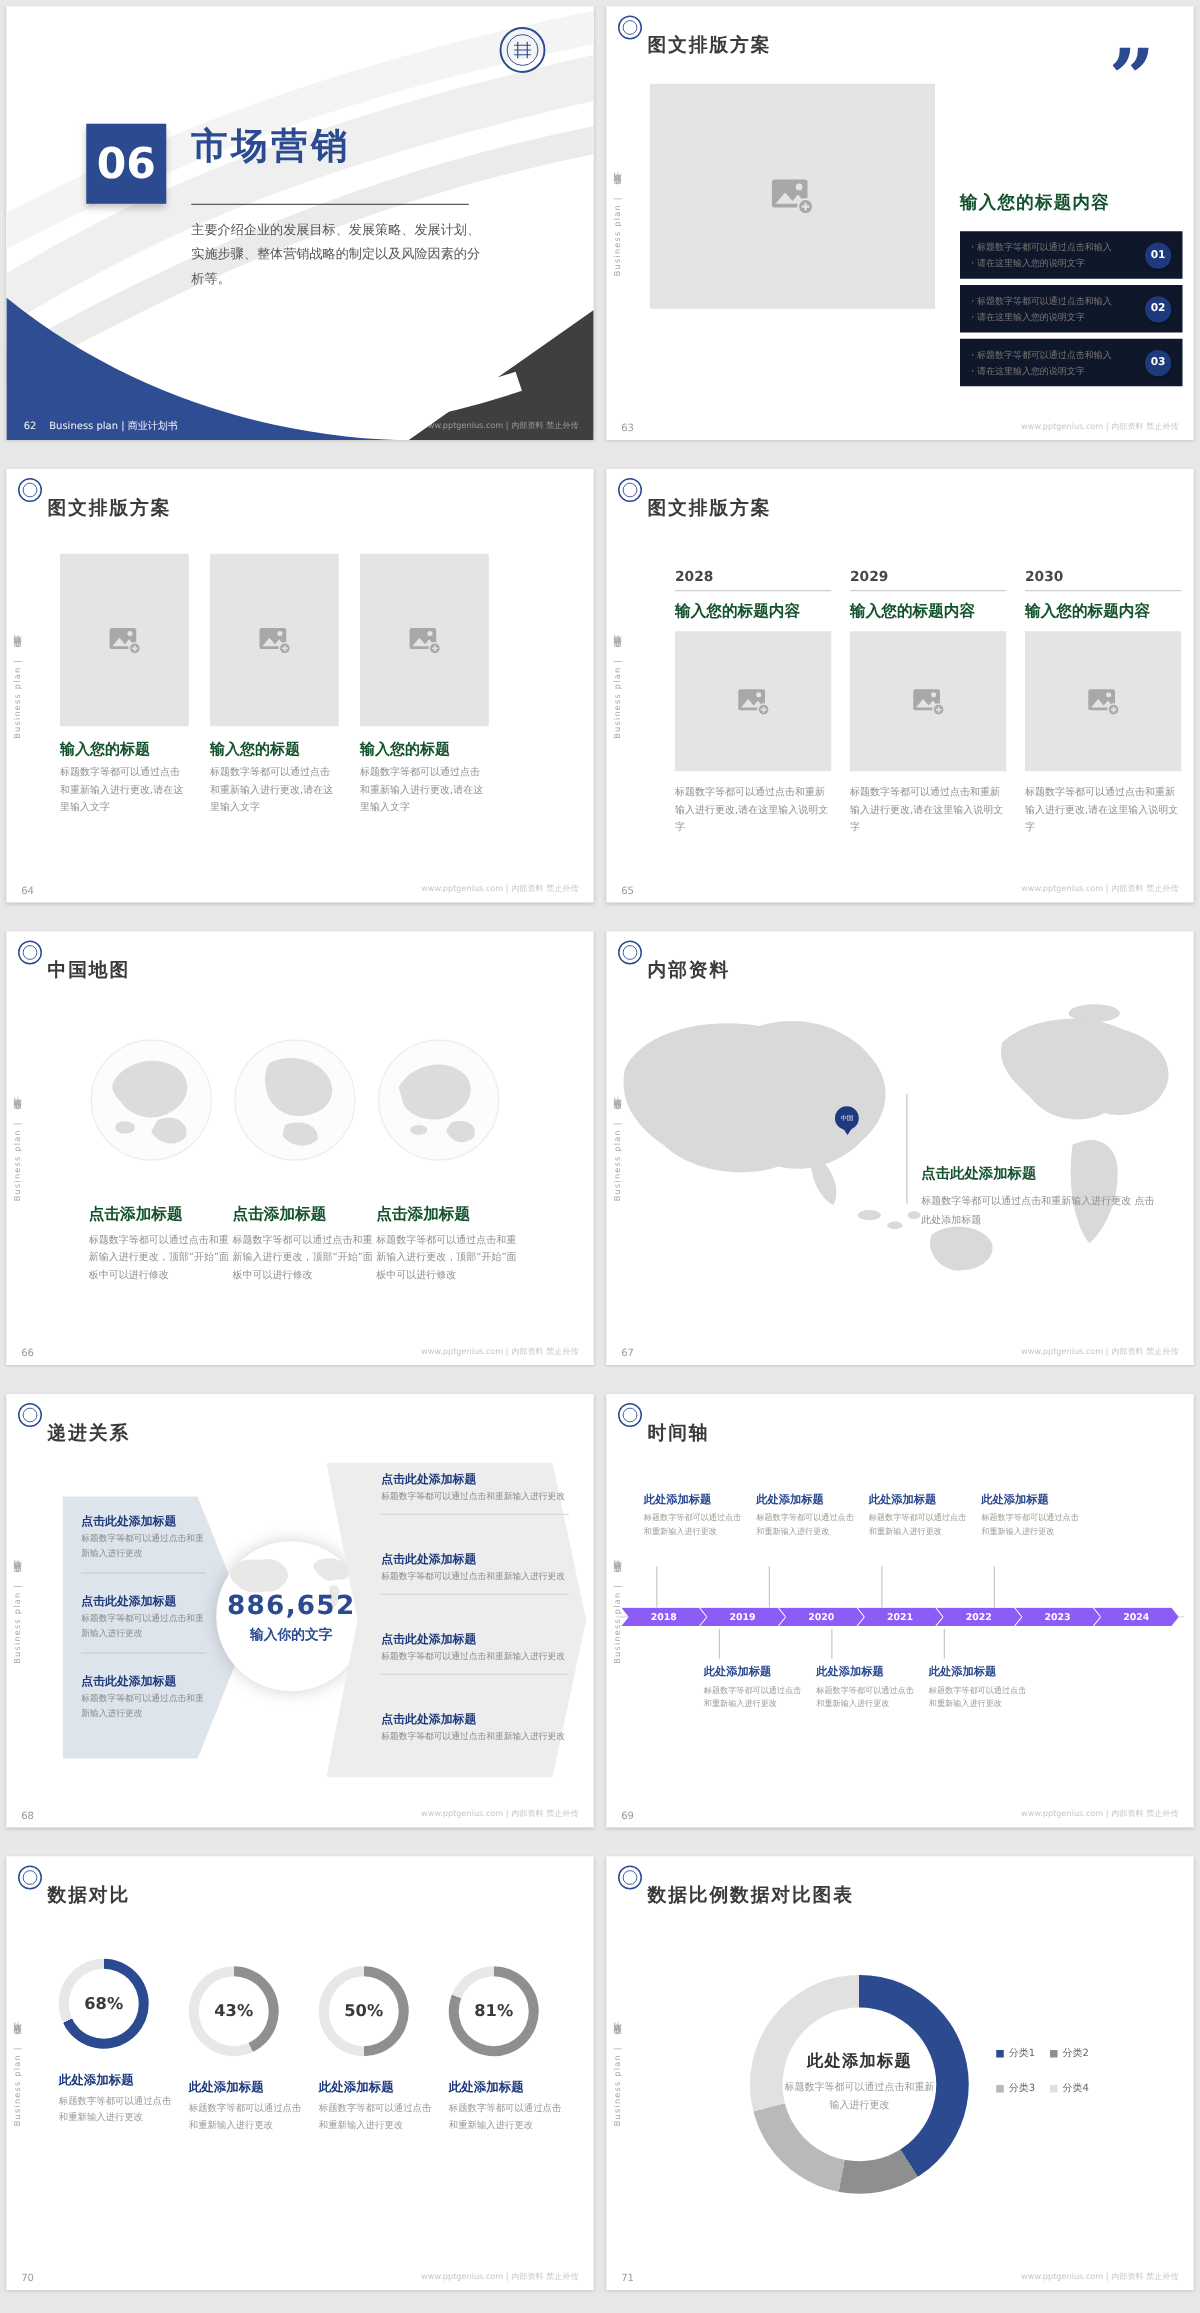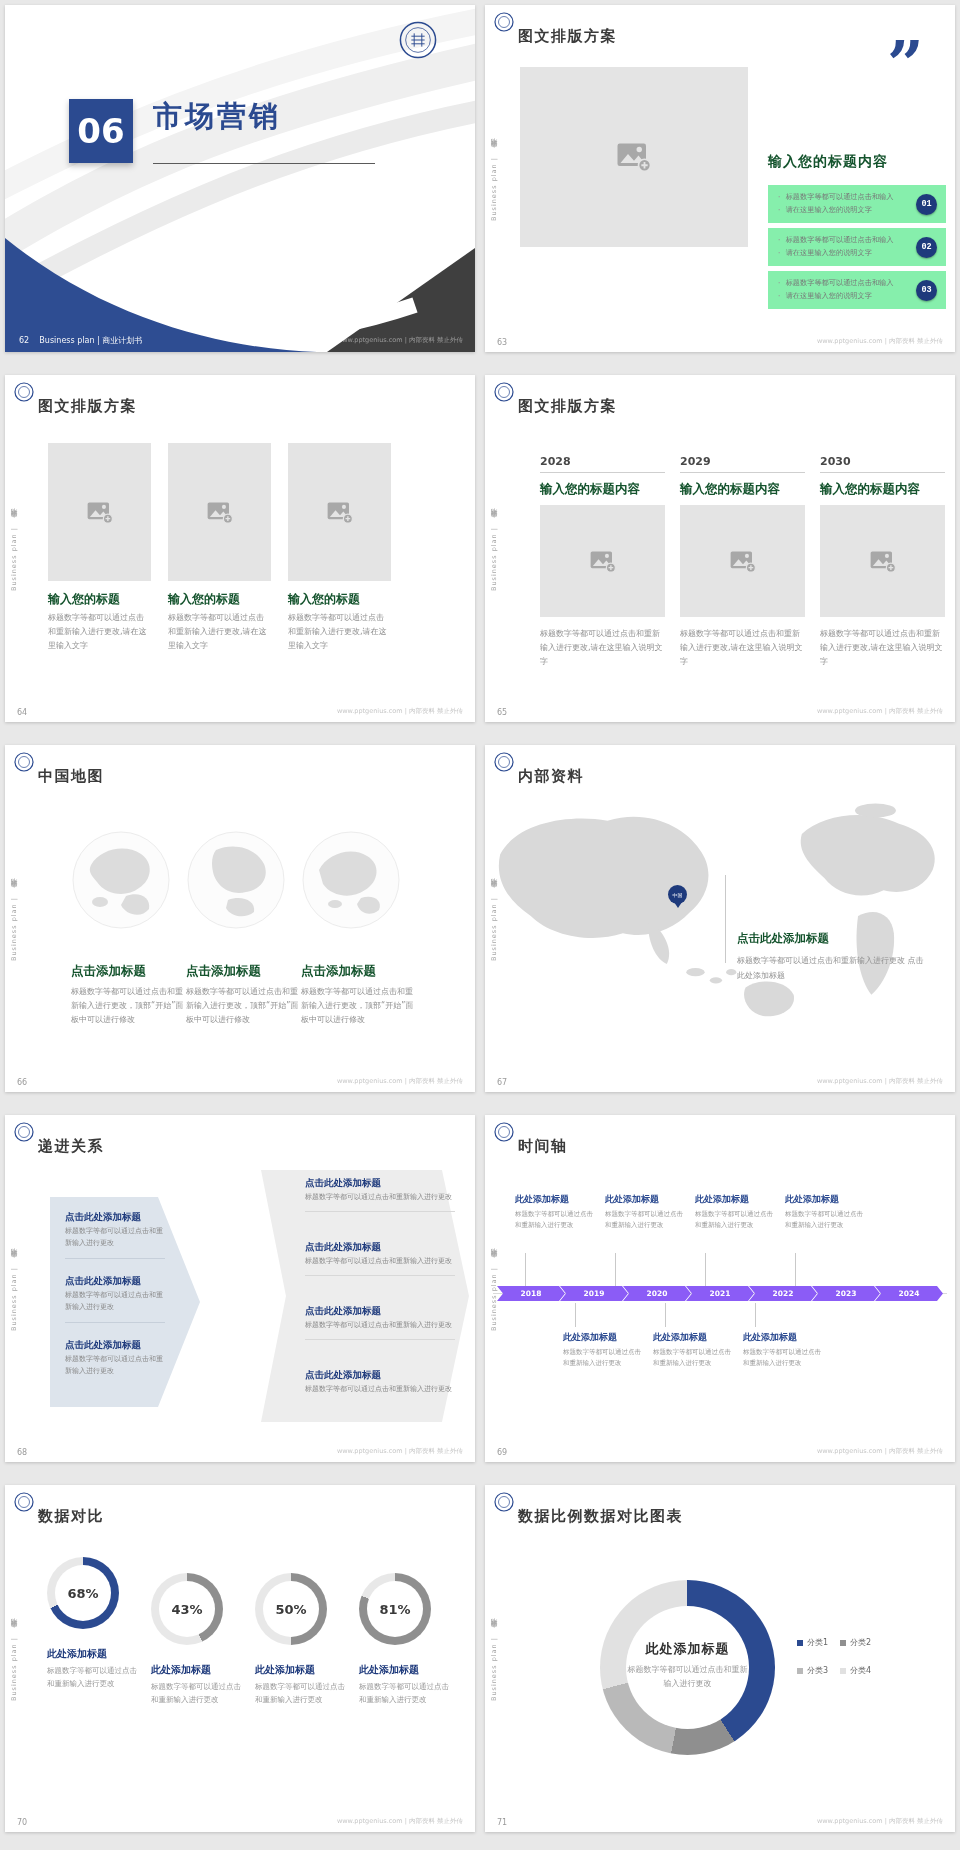--- a/index.html
+++ b/index.html
@@ -22,21 +22,21 @@
   
   .d-bg{position:absolute;inset:0;width:100%;height:100%;}
   .d-num{position:absolute;left:64px;top:94px;width:64px;height:64px;background:#2b4a90;color:#fff;
          font-size:34px;font-weight:bold;display:flex;align-items:center;justify-content:center;box-shadow:0 3px 6px rgba(0,0,0,.25);}
   .d-title{position:absolute;left:148px;top:92px;font-size:29px;font-weight:bold;color:#2b4a90;letter-spacing:3px;}
   .d-rule{position:absolute;left:148px;top:158px;width:222px;height:1px;background:#5a5a5a;}
   .d-body{position:absolute;left:148px;top:170px;width:238px;font-size:10.5px;color:#555;line-height:1.85;}
   .d-pg{position:absolute;bottom:6px;left:14px;font-size:8px;color:rgba(255,255,255,.95);}
   .d-site{position:absolute;bottom:7px;right:12px;font-size:6.5px;color:rgba(255,255,255,.45);}
   
-  .card{position:absolute;left:283px;width:178px;height:38px;background:#86efac;display:flex;align-items:center;font-family:Liberation Mono, monospace;}
+  .card{position:absolute;left:283px;width:178px;height:38px;background:#0f172a;display:flex;align-items:center;}
   .card .tx{flex:1;padding:3px 2px 3px 9px;font-size:7.2px;color:#777;line-height:1.85;}
   .card .tx div::before{content:"· ";color:#999;}
   .badge{width:21px;height:21px;border-radius:50%;background:#1e3a7c;color:#fff;font-size:8.5px;font-weight:bold;
          display:flex;align-items:center;justify-content:center;margin-right:9px;box-shadow:0 1px 2px rgba(0,0,0,.35);}
   .qmark{position:absolute;left:402px;top:8px;font-size:64px;font-weight:bold;color:#2b4a90;font-family:"DejaVu Serif","Liberation Serif",serif;line-height:1.6;}
   .capbox{position:absolute;left:35px;top:252px;width:228px;height:48px;background:#f1f1f1;box-sizing:border-box;
           padding:6px 10px;font-size:7.5px;color:#8a8a8a;line-height:1.8;}
   
   .year{position:absolute;font-size:11px;font-weight:bold;color:#474747;border-bottom:1px solid #cfcfcf;padding-bottom:4px;}
   
@@ -96,20 +96,21 @@
       <path d="M0,233 C105,318 225,344 312,347 L0,347 Z" fill="#2e4d92"></path>
     </svg>
     <svg class="abs" style="right:38px;top:16px;width:38px;height:38px;" viewBox="0 0 40 40">
       <circle cx="20" cy="20" r="18.5" fill="none" stroke="#2b4a90" stroke-width="1.6"></circle>
       <circle cx="20" cy="20" r="13" fill="none" stroke="#2b4a90" stroke-width="0.8"></circle>
       <path d="M13 16 h14 M13 20 h14 M13 24 h14 M16 13 v14 M24 13 v14" stroke="#2b4a90" stroke-width="1" fill="none"></path>
     </svg>
     <div class="d-num">06</div>
     <div class="d-title">市场营销</div>
     <div class="d-rule"></div>
+    <div class="d-body">主要介绍企业的发展目标、发展策略、发展计划、实施步骤、整体营销战略的制定以及风险因素的分析等。</div>
     <div class="d-pg">
       <span>62</span>&nbsp;&nbsp;&nbsp;
       <span>Business plan | 商业计划书</span>
     </div>
     <div class="d-site">www.pptgenius.com | 内部资料 禁止外传</div>
   </div>
 
   <div class="slide">
     <svg class="logo" viewBox="0 0 40 40">
       <circle cx="20" cy="20" r="18" fill="none" stroke="#2b4a90" stroke-width="2.4"></circle>
@@ -336,20 +337,32 @@
     </div>
     <div class="pitem abs" style="left:60px;top:160px;width:100px;border-bottom:1px solid #c6cfda;padding-bottom:8px;">
       <h4>点击此处添加标题</h4>
       <p>标题数字等都可以通过点击和重新输入进行更改</p>
     </div>
     <div class="pitem abs" style="left:60px;top:224px;width:100px;">
       <h4>点击此处添加标题</h4>
       <p>标题数字等都可以通过点击和重新输入进行更改</p>
     </div>
 
+    <div class="circle68">
+      <svg viewBox="0 0 440 240">
+        <g fill="#d6d6d6">
+          <path d="M5,55 C20,25 70,15 110,22 C150,10 185,28 200,50 C215,70 210,95 190,112 C175,128 150,138 125,132 C95,142 55,135 35,115 C10,98 0,78 5,55 Z"></path>
+          <path d="M300,35 C320,15 365,10 395,25 C420,32 436,50 428,70 C420,88 400,95 380,90 C360,100 335,95 322,78 C308,65 295,52 300,35 Z"></path>
+          <path d="M355,115 C372,106 388,113 390,132 C392,155 382,180 368,192 C358,180 350,150 355,115 Z"></path>
+          <path d="M245,185 C260,175 285,178 292,192 C295,205 280,215 262,213 C248,210 240,196 245,185 Z"></path>
+        </g>
+      </svg>
+      <div class="bignum">886,652</div>
+      <div class="biglab">输入你的文字</div>
+    </div>
 
     <div class="panelR"></div>
     <div class="pitem abs" style="left:300px;top:62px;width:150px;border-bottom:1px solid #d8d8d8;padding-bottom:7px;">
       <h4>点击此处添加标题</h4>
       <p>标题数字等都可以通过点击和重新输入进行更改</p>
     </div>
     <div class="pitem abs" style="left:300px;top:126px;width:150px;border-bottom:1px solid #d8d8d8;padding-bottom:7px;">
       <h4>点击此处添加标题</h4>
       <p>标题数字等都可以通过点击和重新输入进行更改</p>
     </div>
@@ -429,21 +442,21 @@
   </div>
 
   <div class="slide">
     <svg class="logo" viewBox="0 0 40 40">
       <circle cx="20" cy="20" r="18" fill="none" stroke="#2b4a90" stroke-width="2.4"></circle>
       <circle cx="20" cy="20" r="11" fill="none" stroke="#2b4a90" stroke-width="1.4"></circle>
     </svg>
     <div class="stitle">数据对比</div>
     <div class="side">Business plan | 商业计划书</div>
 
-    <div class="g70 abs" style="left:42px;top:72px;width:92px;">
+    <div class="g70 abs" style="left:42px;top:82px;width:92px;">
       <div class="gauge" style="background: conic-gradient(rgb(43, 74, 144) 0deg, rgb(43, 74, 144) 68%, rgb(232, 232, 232) 68%, rgb(232, 232, 232) 100%);">
         <div class="pl">68%</div>
       </div>
       <h4 style="margin-top:18px;">此处添加标题</h4>
       <p>标题数字等都可以通过点击和重新输入进行更改</p>
     </div>
     <div class="g70 abs" style="left:146px;top:88px;width:92px;">
       <div class="gauge" style="background: conic-gradient(rgb(143, 143, 143) 0deg, rgb(143, 143, 143) 43%, rgb(232, 232, 232) 43%, rgb(232, 232, 232) 100%);">
         <div class="pl">43%</div>
       </div>

